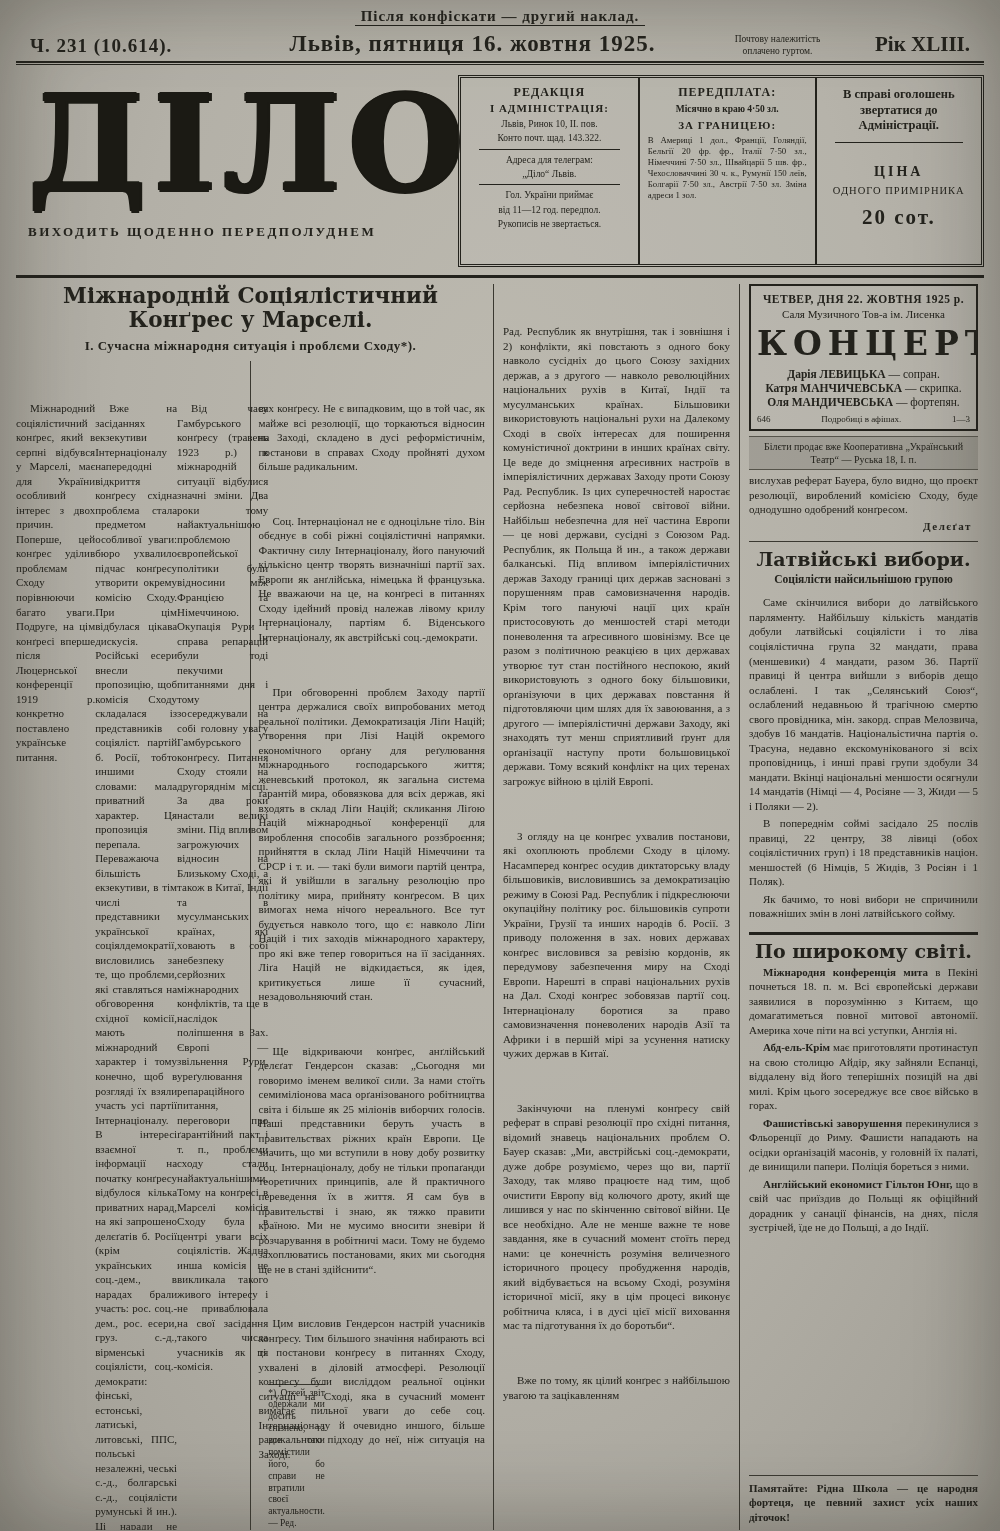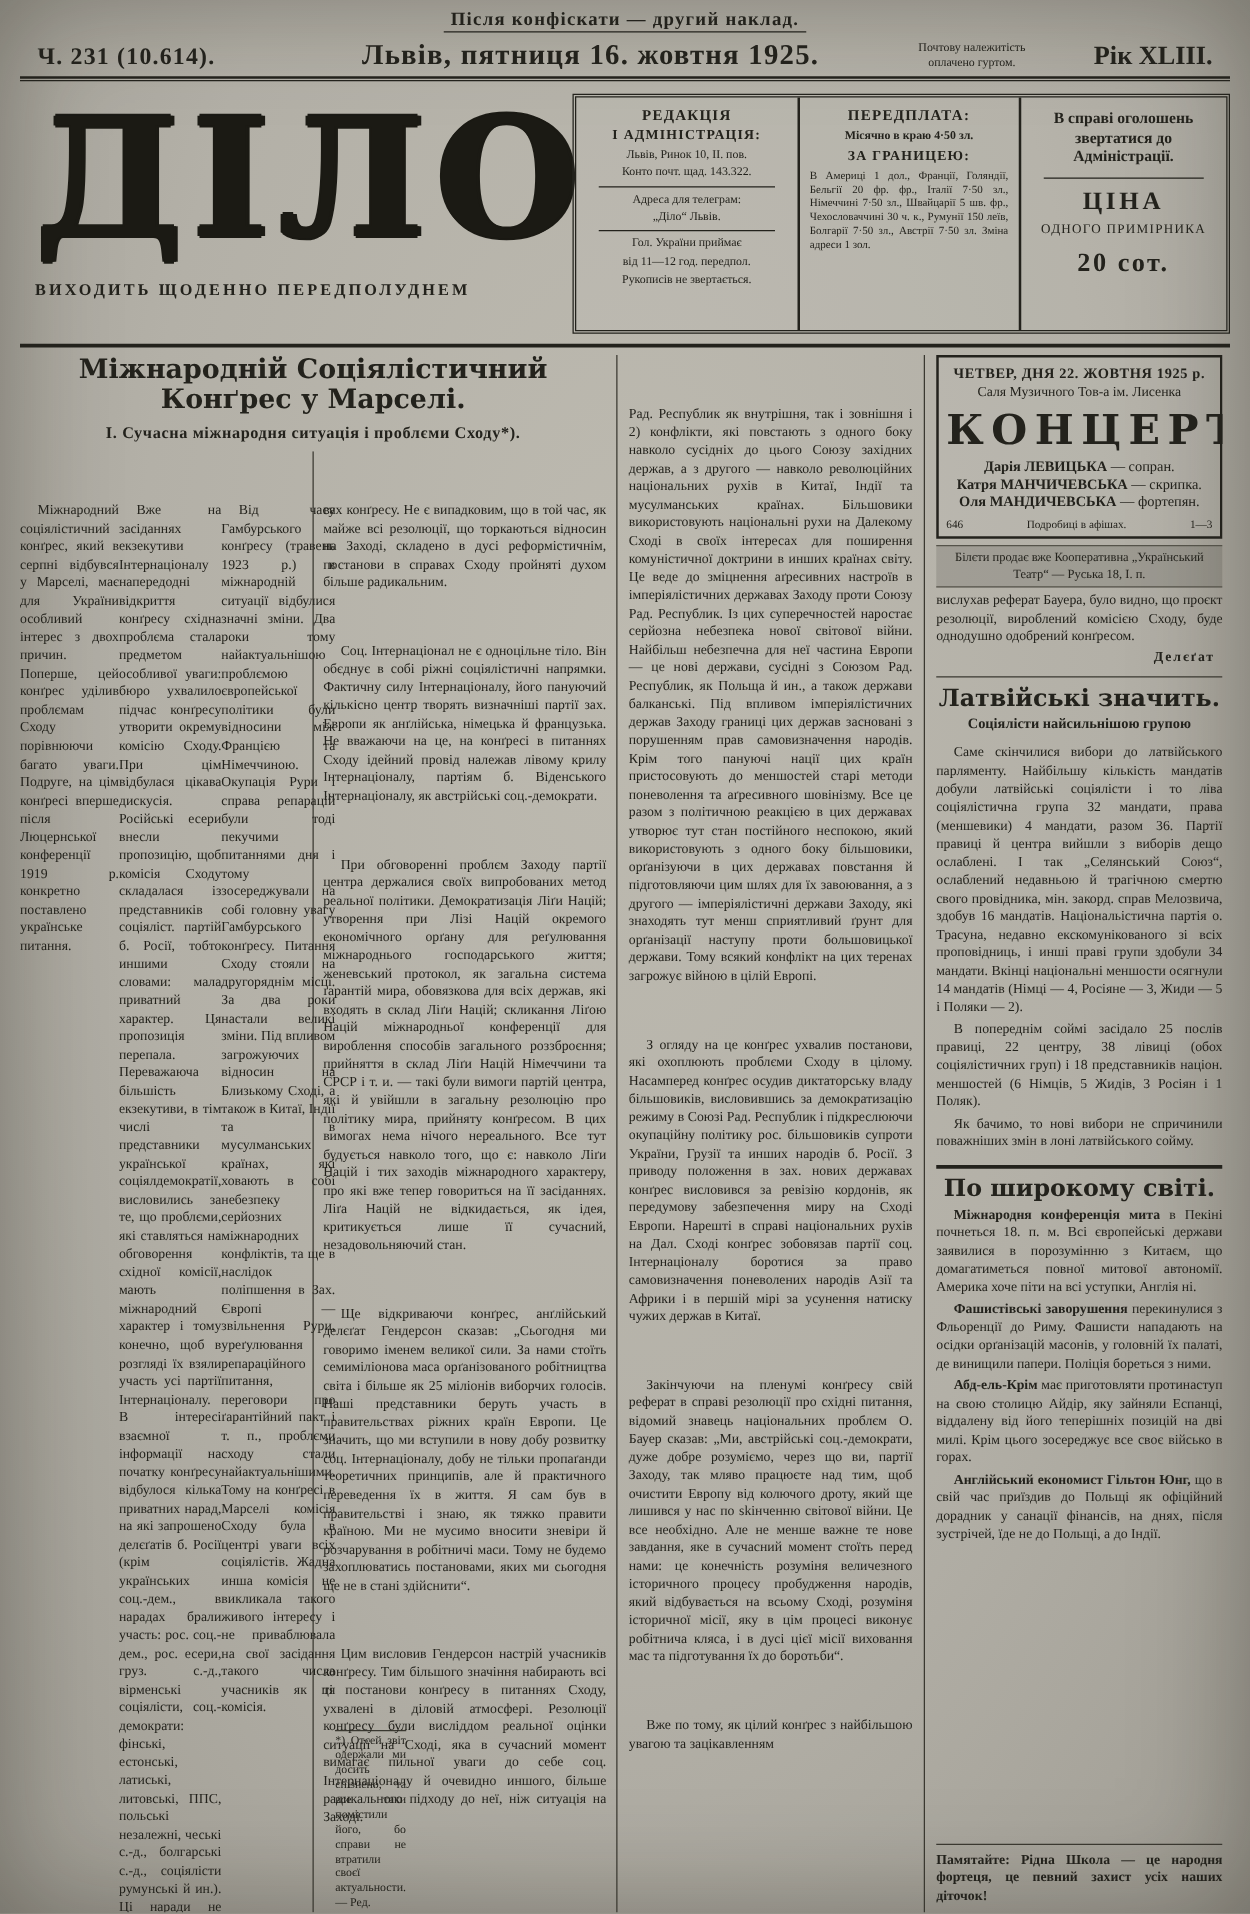--- a/index.html
+++ b/index.html
@@ -42,21 +42,21 @@
   .mbox + .mbox { border-left:2px solid #23221c; }
   .mbox-editorial { width:34%; text-align:center; }
   .mbox-subscr   { width:34%; text-align:center; }
   .mbox-price    { width:32%; text-align:center; }
   .mbox .btitle { font-weight:bold; font-size:12px; letter-spacing:1px; }
   .mbox .btitle2{ font-weight:bold; font-size:11px; letter-spacing:1px; margin-bottom:3px; }
   .mbox .bline  { margin-top:2px; }
   .mbox .bsep   { border-top:1px solid #23221c; margin:4px 10px; }
   .mbox-subscr .abroad { text-align:justify; font-size:8.8px; margin-top:3px; line-height:1.25; }
   .mbox-price .notice { font-weight:bold; font-size:12.5px; line-height:1.25; padding:2px 4px 4px; }
-  .mbox-price .price-label { font-weight:bold; font-size:20px; letter-spacing:3px; margin-top:5px; }
+  .mbox-price .price-label { font-weight:bold; font-size:14px; letter-spacing:3px; margin-top:20px; }
   .mbox-price .price-sub   { font-size:10.5px; letter-spacing:1px; margin-top:3px; }
   .mbox-price .price-value { font-weight:bold; font-size:21px; letter-spacing:2px; margin-top:6px; }
   .rule-thick { border-top:3px solid #23221c; margin-top:8px; }
 
   
   .content { display:flex; margin-top:6px; height:1246px; overflow:hidden; }
   .left-group { width:478px; border-right:1px solid #3a3830; padding-right:8px; display:flex; flex-direction:column; }
   .article-title { font-family:"DejaVu Serif", serif; font-size:21.5px; font-weight:bold; text-align:center; line-height:1.1; }
   .article-subtitle { font-size:13px; font-weight:bold; text-align:center; letter-spacing:.5px; margin:7px 0 7px; }
   .two-cols { display:flex; flex:1; overflow:hidden; }
@@ -196,41 +196,41 @@
           <span>Подробиці в афішах.</span>
           <span>1—3</span>
         </div>
       </div>
       <div class="tickets">Білєти продає вже Кооперативна „Український Театр“ — Руська 18, І. п.</div>
 
       <p class="body noindent report-end">вислухав реферат Бауера, було видно, що проєкт резолюції, вироблений комісією Сходу, буде однодушно одобрений конґресом.</p>
       <div class="signature">Делєґат</div>
 
       <div class="sec-rule"></div>
-      <h2 class="sec-heading">Латвійські значить.</h2>
+      <h2 class="sec-heading">Латвійські вибори.</h2>
       <div class="sec-subheading">Соціялісти найсильнішою групою</div>
       <p class="body">Саме скінчилися вибори до латвійського парляменту. Найбільшу кількість мандатів добули латвійські соціялісти і то ліва соціялістична група 32 мандати, права (меншевики) 4 мандати, разом 36. Партії правиці й центра вийшли з виборів дещо ослаблені. І так „Селянський Союз“, ослаблений недавньою й трагічною смертю свого провідника, мін. закорд. справ Мелозвича, здобув 16 мандатів. Національістична партія о. Трасуна, недавно екскомунікованого зі всіх проповідниць, і инші праві групи здобули 34 мандати. Вкінці національні меншости осягнули 14 мандатів (Німці — 4, Росіяне — 3, Жиди — 5 і Поляки — 2).</p>
       <p class="body">В попереднім соймі засідало 25 послів правиці, 22 центру, 38 лівиці (обох соціялістичних груп) і 18 представників націон. меншостей (6 Німців, 5 Жидів, 3 Росіян і 1 Поляк).</p>
       <p class="body">Як бачимо, то нові вибори не спричинили поважніших змін в лоні латвійського сойму.</p>
 
       <div class="sec-rule-heavy"></div>
       <h2 class="sec-heading">По широкому світі.</h2>
       <p class="body">
         <span class="lead">Міжнародня конференція мита</span>
         <span>в Пекіні почнеться 18. п. м. Всі європейські держави заявилися в порозумінню з Китаєм, що домагатиметься повної митової автономії. Америка хоче піти на всі уступки, Англія ні.</span>
       </p>
       <p class="body">
+        <span class="lead">Абд-ель-Крім</span>
+        <span>має приготовляти протинаступ на свою столицю Айдір, яку зайняли Еспанці, віддалену від його теперішніх позицій на дві милі. Крім цього зосереджує все своє військо в горах.</span>
+      </p>
+      <p class="body">
         <span class="lead">Фашистівські заворушення</span>
         <span>перекинулися з Фльоренції до Риму. Фашисти нападають на осідки орґанізацій масонів, у головній їх палаті, де винищили папери. Поліція бореться з ними.</span>
       </p>
       <p class="body">
-        <span class="lead">Абд-ель-Крім</span>
-        <span>має приготовляти протинаступ на свою столицю Айдір, яку зайняли Еспанці, віддалену від його теперішніх позицій на дві милі. Крім цього зосереджує все своє військо в горах.</span>
-      </p>
-      <p class="body">
         <span class="lead">Англійський економист Гільтон Юнг,</span>
         <span>що в свій час приїздив до Польщі як офіційний дорадник у санації фінансів, на днях, після зустрічей, їде не до Польщі, а до Індії.</span>
       </p>
 
       <div class="reminder">Памятайте: Рідна Школа — це народня фортеця, це певний захист усіх наших діточок!</div>
     </div>
   </div>
 </div>
 
 </body></html>

